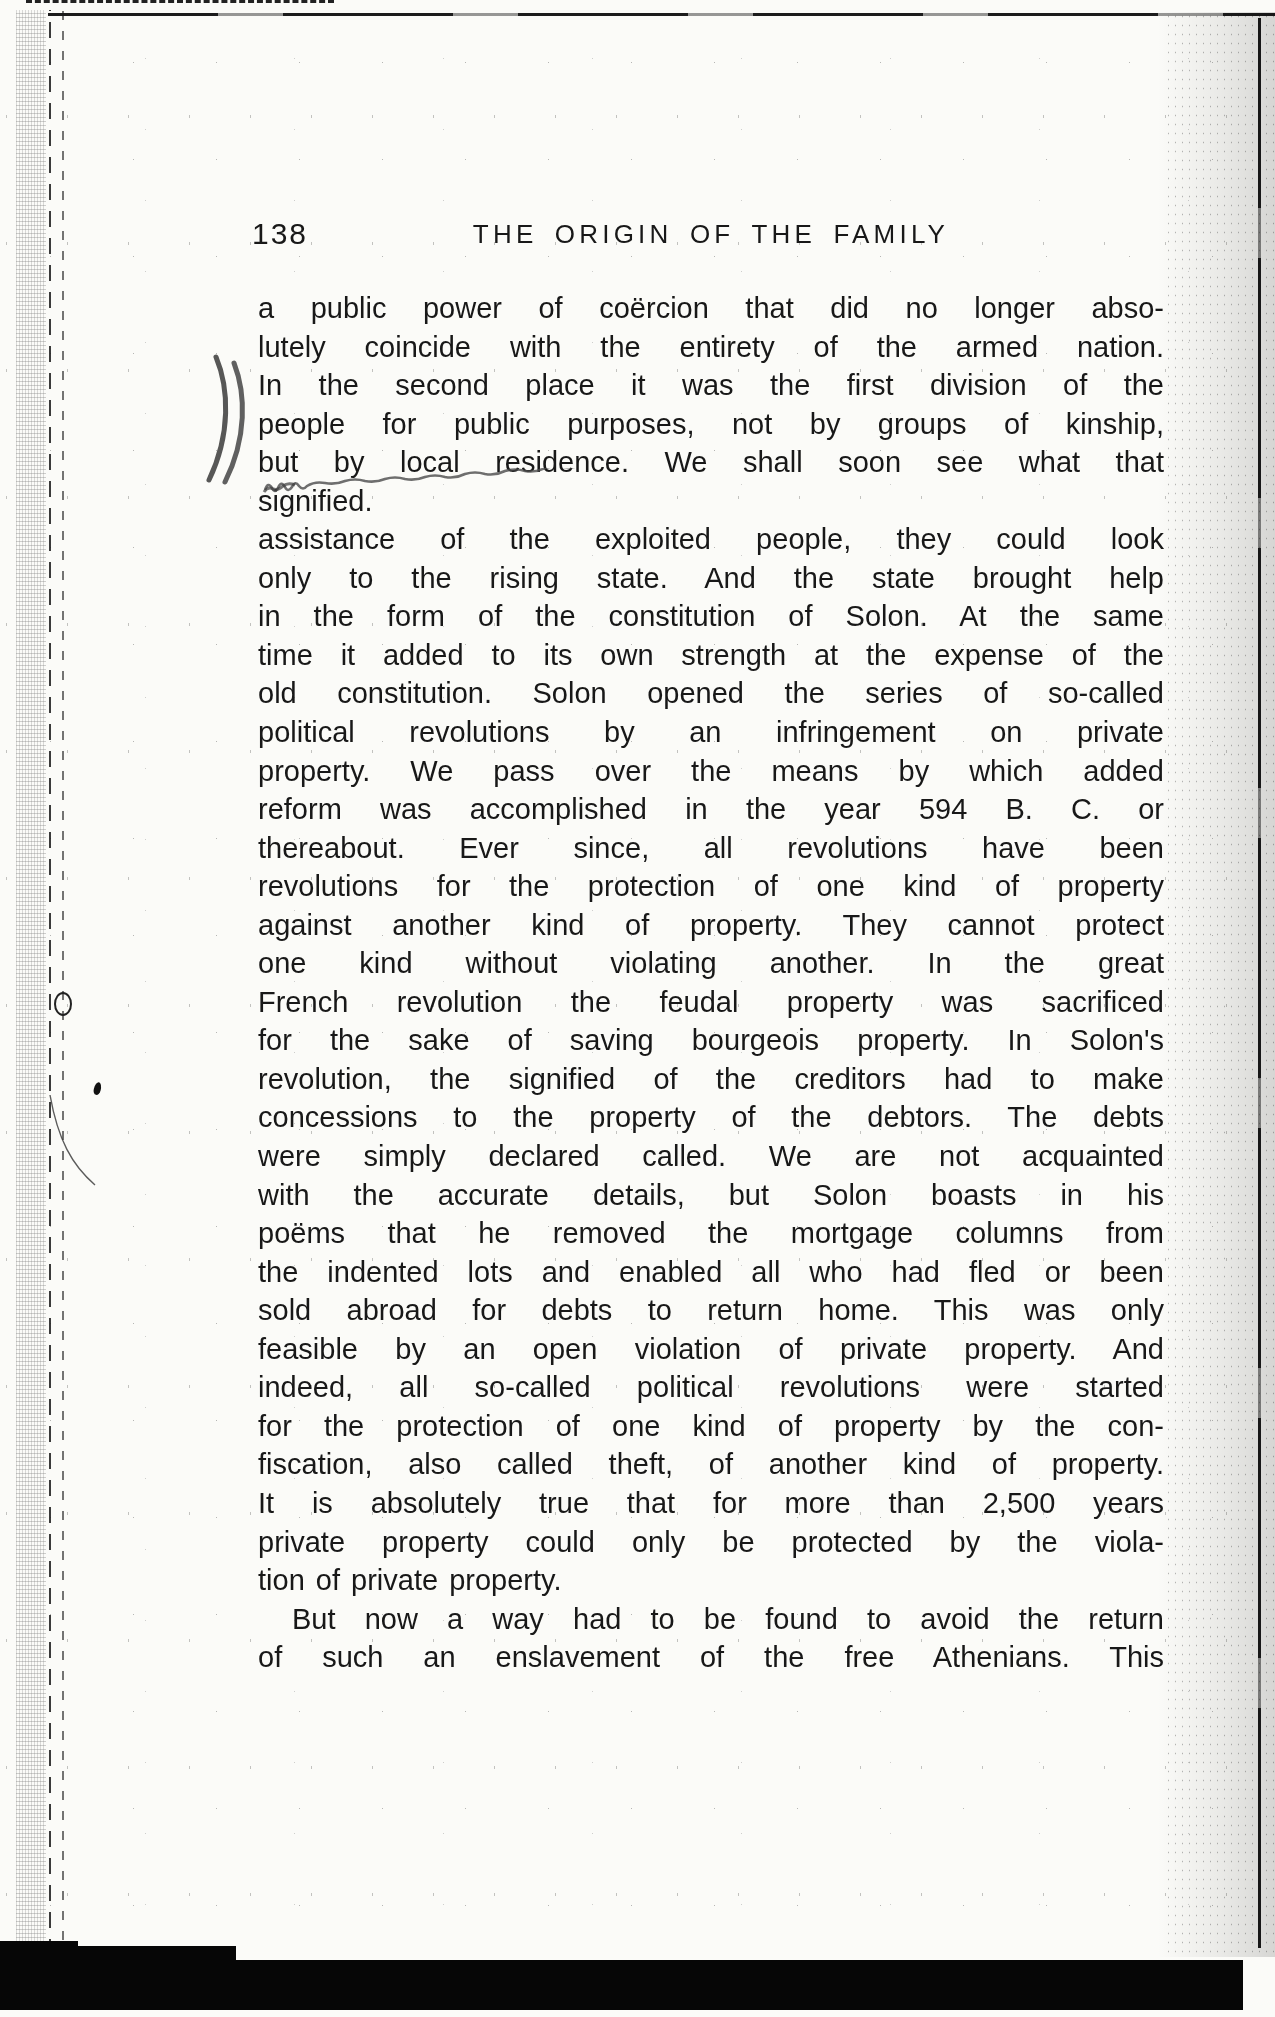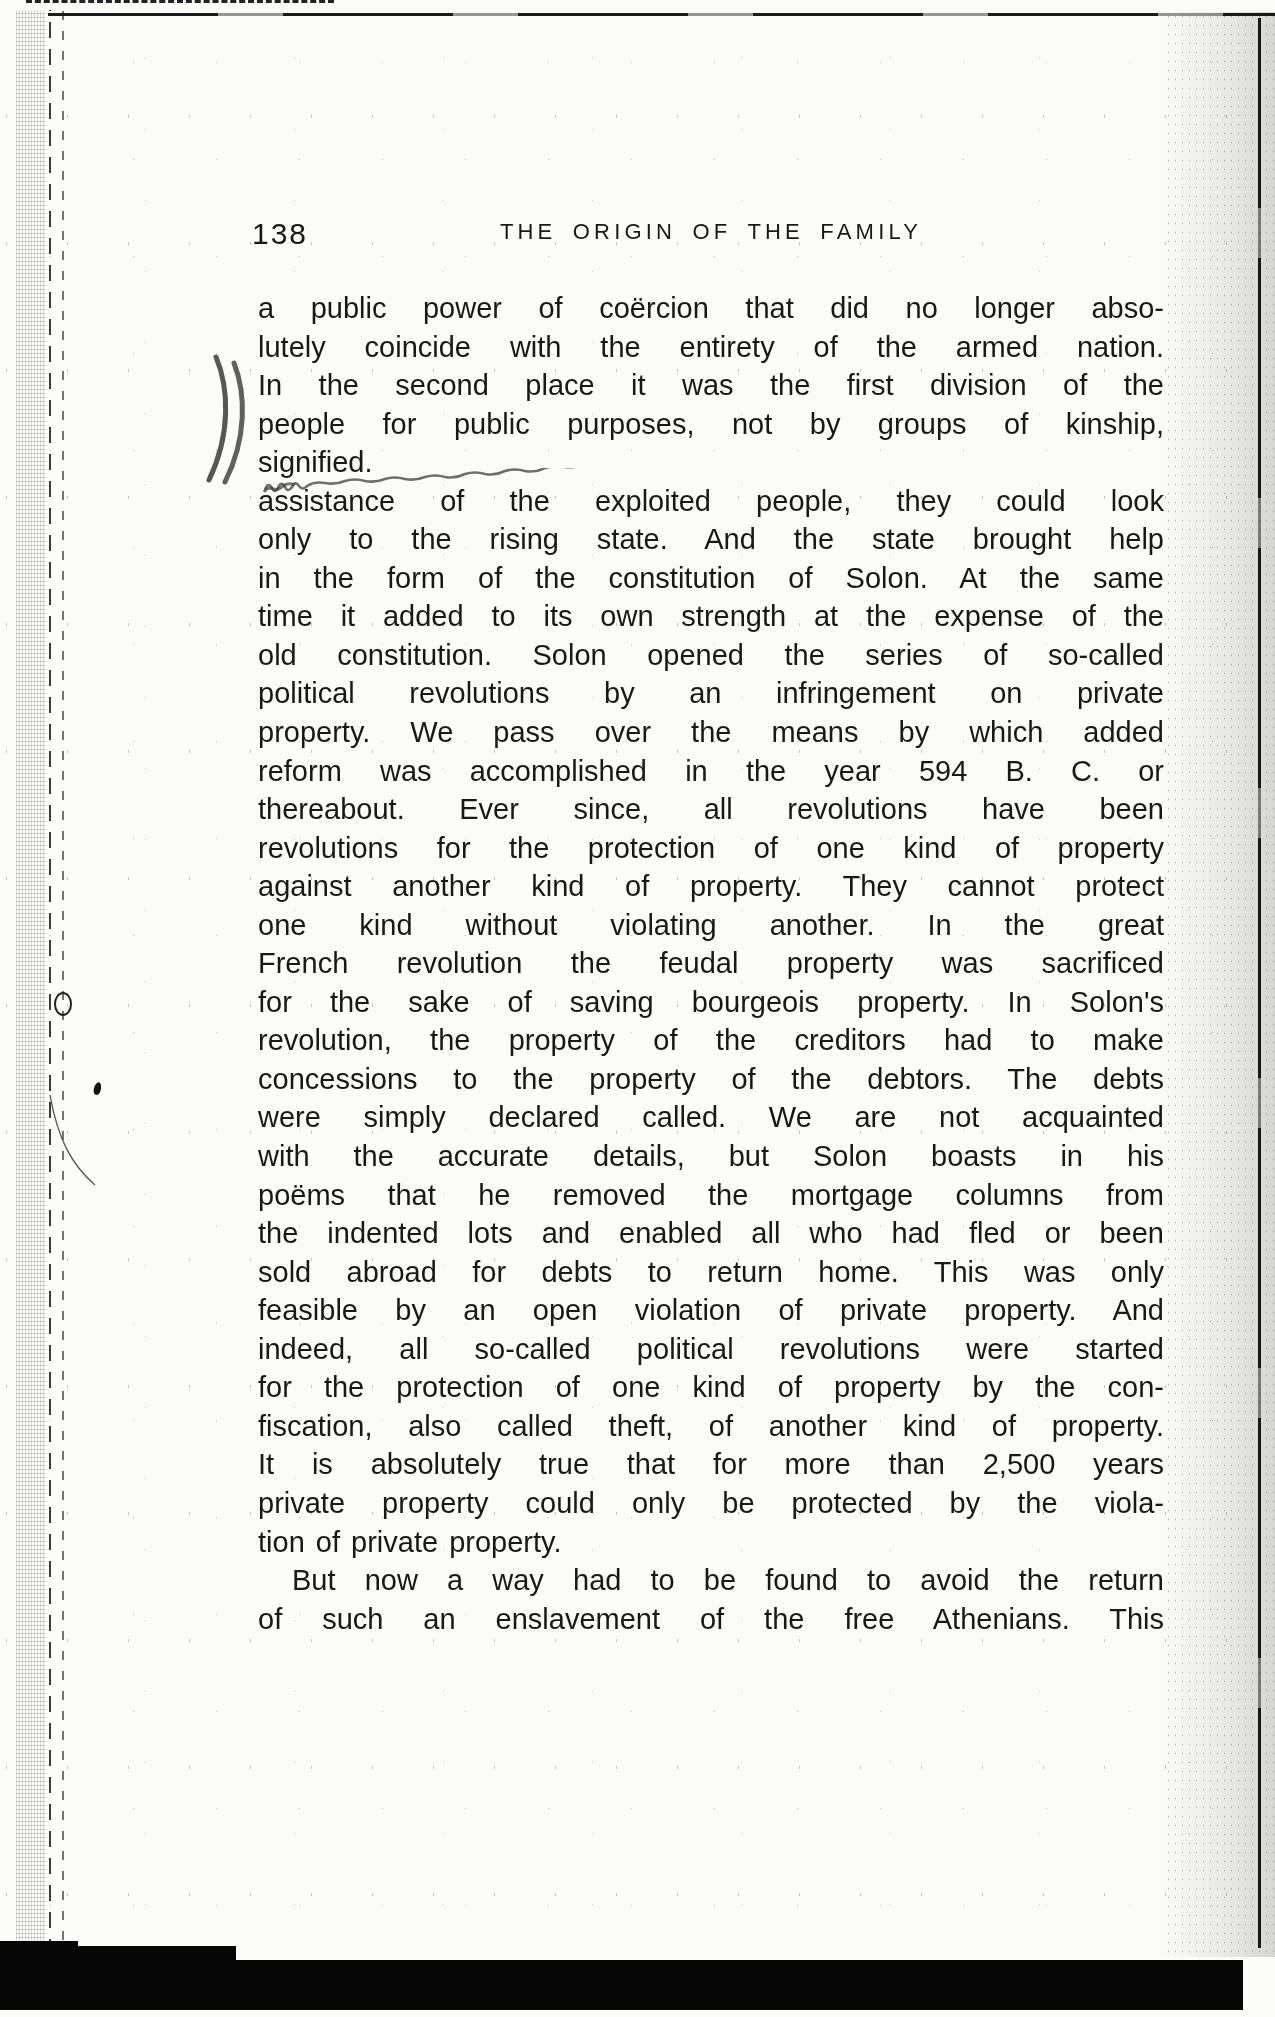--- a/index.html
+++ b/index.html
@@ -62,21 +62,21 @@
   .bar-left{position:absolute;left:0;top:1946px;width:236px;height:64px;background:#060606;}
   .bar-main{position:absolute;left:0;top:1960px;width:1243px;height:50px;background:#060606;}
   
   .header{position:absolute;left:258px;top:215px;width:906px;height:40px;}
   .page-number{
     position:absolute;left:-6px;top:2px;
     font-size:30px;letter-spacing:2px;
   }
   .header-title{
     text-align:center;
-    font-size:22px;letter-spacing:4.2px;word-spacing:6px;padding-top:4px;
+    font-size:26px;letter-spacing:4.2px;word-spacing:6px;padding-top:4px;
   }
   
   .text-block{
     position:absolute;left:258px;top:289px;width:906px;
     font-size:29px;line-height:38.55px;word-spacing:3px;
   }
   .line{text-align:justify;text-align-last:justify;white-space:normal;}
   .line.last{text-align-last:left;}
   .line.indent{text-indent:34px;}
   
@@ -110,36 +110,37 @@
   <div class="header">
     <div class="page-number">138</div>
     <div class="header-title">THE ORIGIN OF THE FAMILY</div>
   </div>
 
   <main class="text-block">
       <div class="line">a public power of coërcion that did no longer abso-</div>
       <div class="line">lutely coincide with the entirety of the armed nation.</div>
       <div class="line">In the second place it was the first division of the</div>
       <div class="line">people for public purposes, not by groups of kinship,</div>
+      <div class="line">but by local residence. We shall soon see what that</div>
       <div class="line last">signified.</div>
       <div class="line">assistance of the exploited people, they could look</div>
       <div class="line">only to the rising state. And the state brought help</div>
       <div class="line">in the form of the constitution of Solon. At the same</div>
       <div class="line">time it added to its own strength at the expense of the</div>
       <div class="line">old constitution. Solon opened the series of so-called</div>
       <div class="line">political revolutions by an infringement on private</div>
       <div class="line">property. We pass over the means by which added</div>
       <div class="line">reform was accomplished in the year 594 B. C. or</div>
       <div class="line">thereabout. Ever since, all revolutions have been</div>
       <div class="line">revolutions for the protection of one kind of property</div>
       <div class="line">against another kind of property. They cannot protect</div>
       <div class="line">one kind without violating another. In the great</div>
       <div class="line">French revolution the feudal property was sacrificed</div>
       <div class="line">for the sake of saving bourgeois property. In Solon's</div>
-      <div class="line">revolution, the property of the creditors had to make</div>
+      <div class="line">revolution, the signified of the creditors had to make</div>
       <div class="line">concessions to the property of the debtors. The debts</div>
       <div class="line">were simply declared called. We are not acquainted</div>
       <div class="line">with the accurate details, but Solon boasts in his</div>
       <div class="line">poëms that he removed the mortgage columns from</div>
       <div class="line">the indented lots and enabled all who had fled or been</div>
       <div class="line">sold abroad for debts to return home. This was only</div>
       <div class="line">feasible by an open violation of private property. And</div>
       <div class="line">indeed, all so-called political revolutions were started</div>
       <div class="line">for the protection of one kind of property by the con-</div>
       <div class="line">fiscation, also called theft, of another kind of property.</div>

